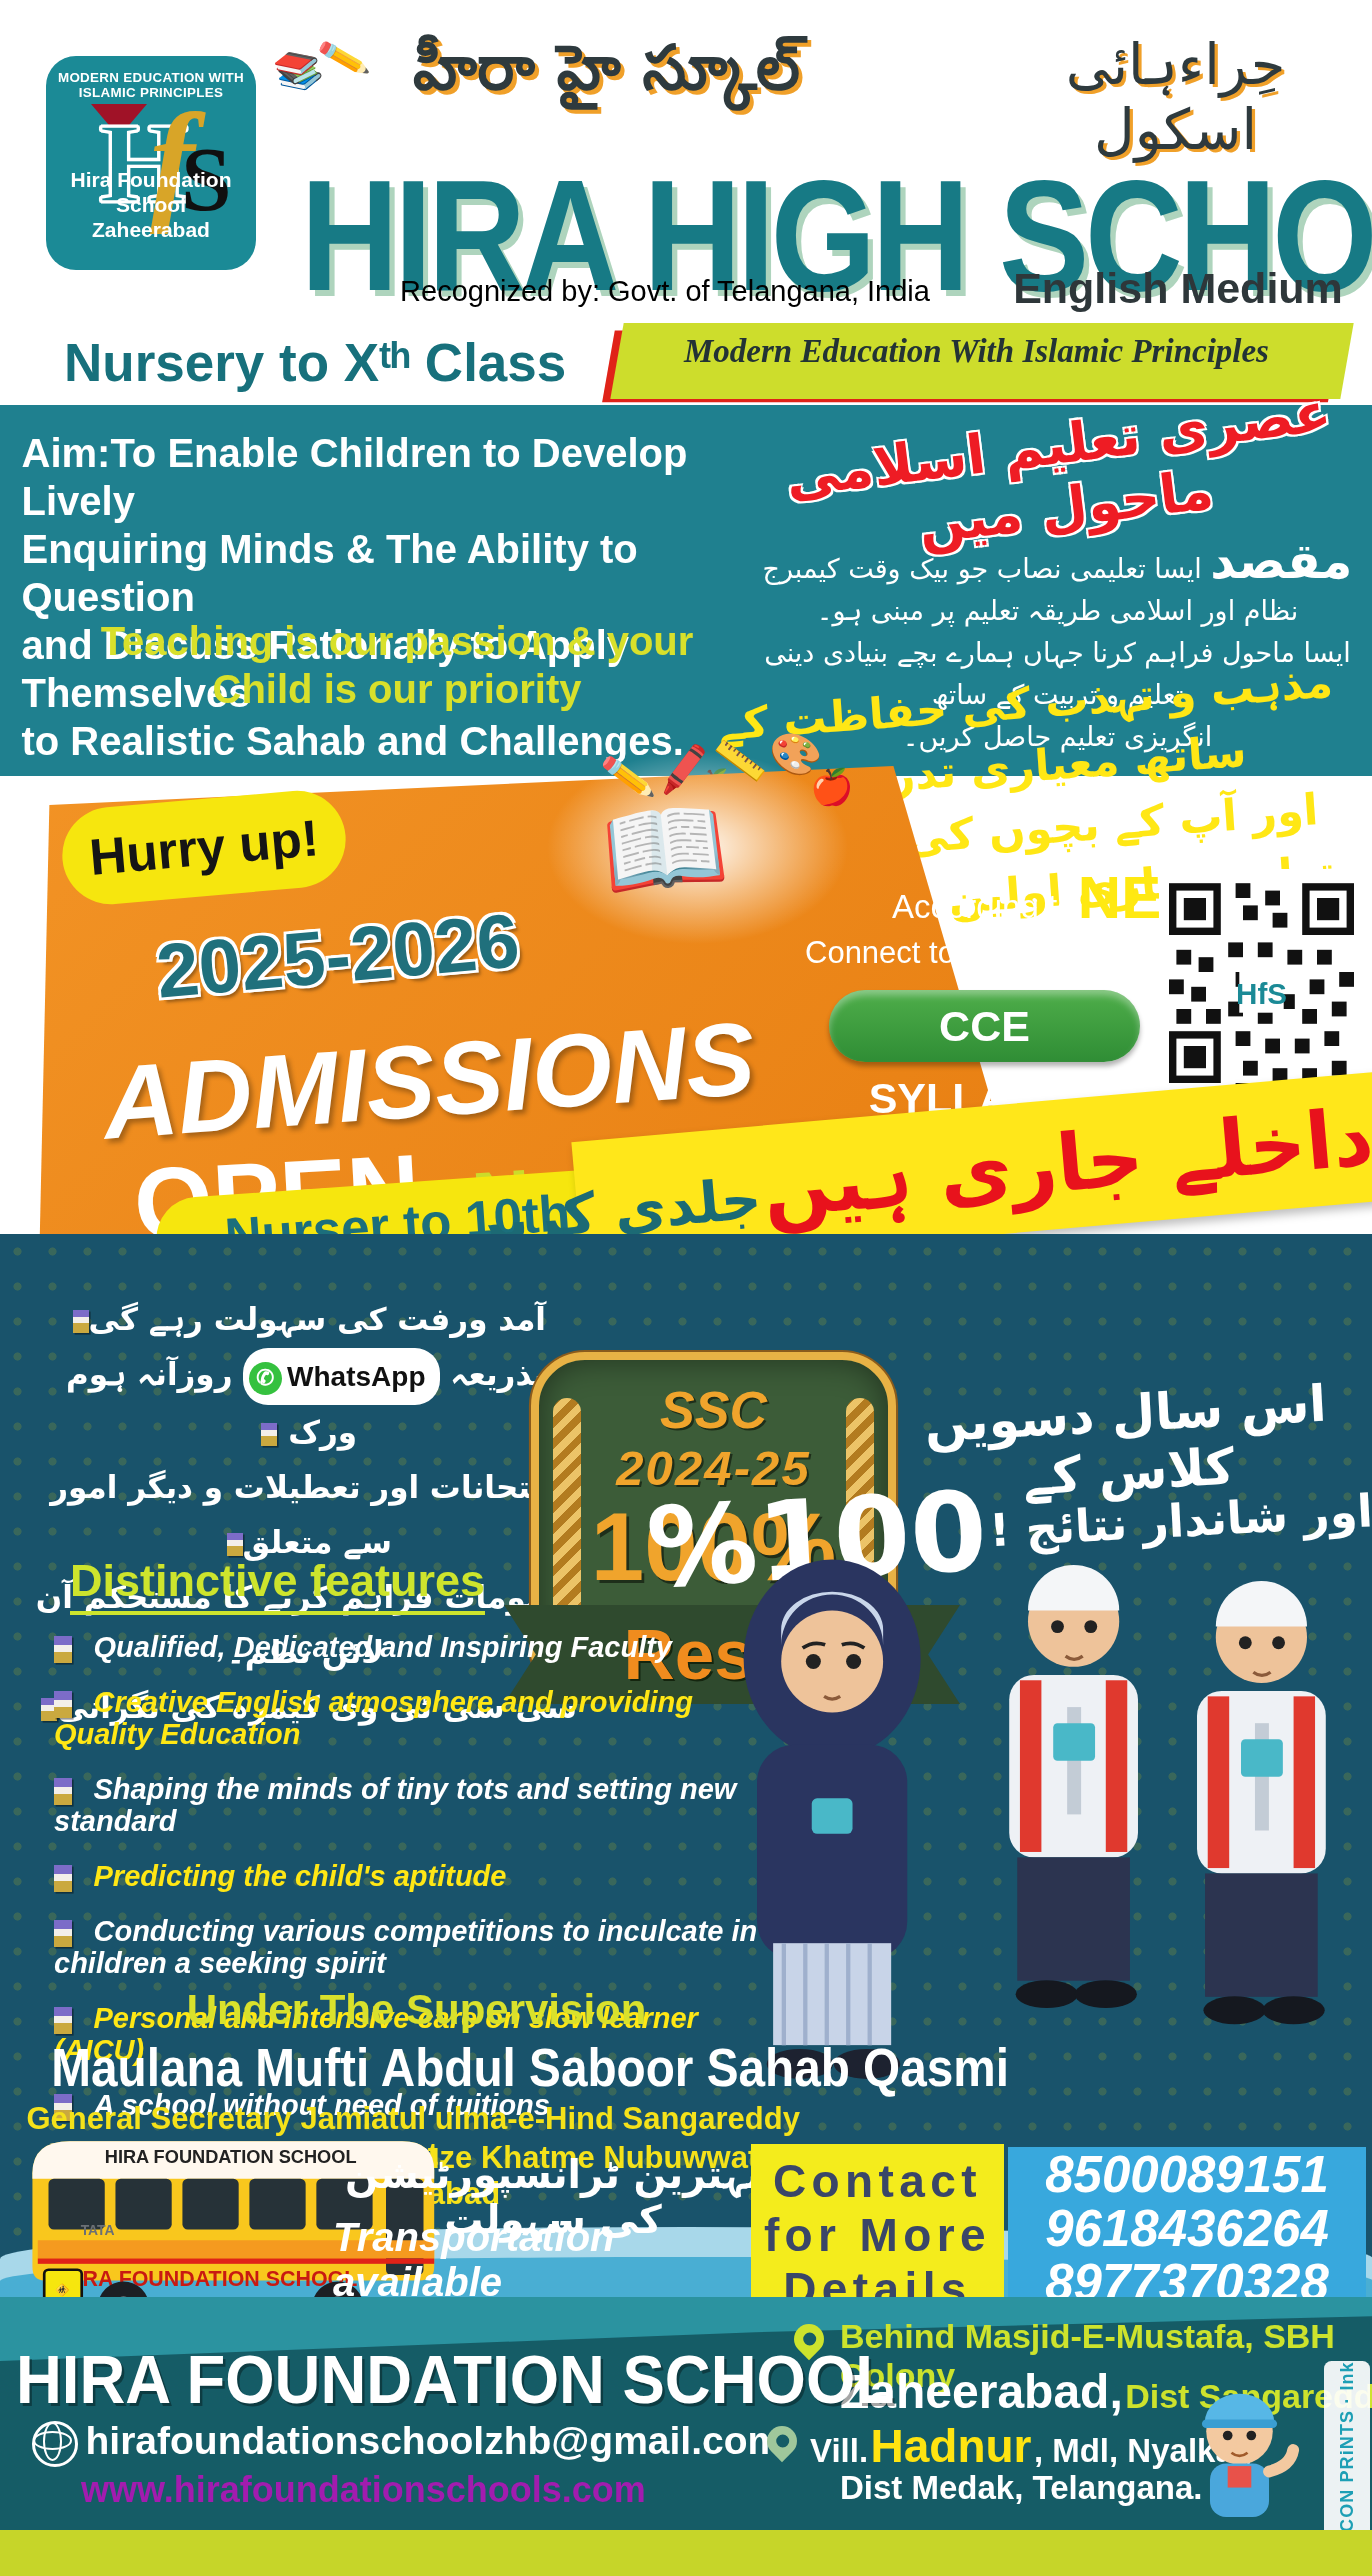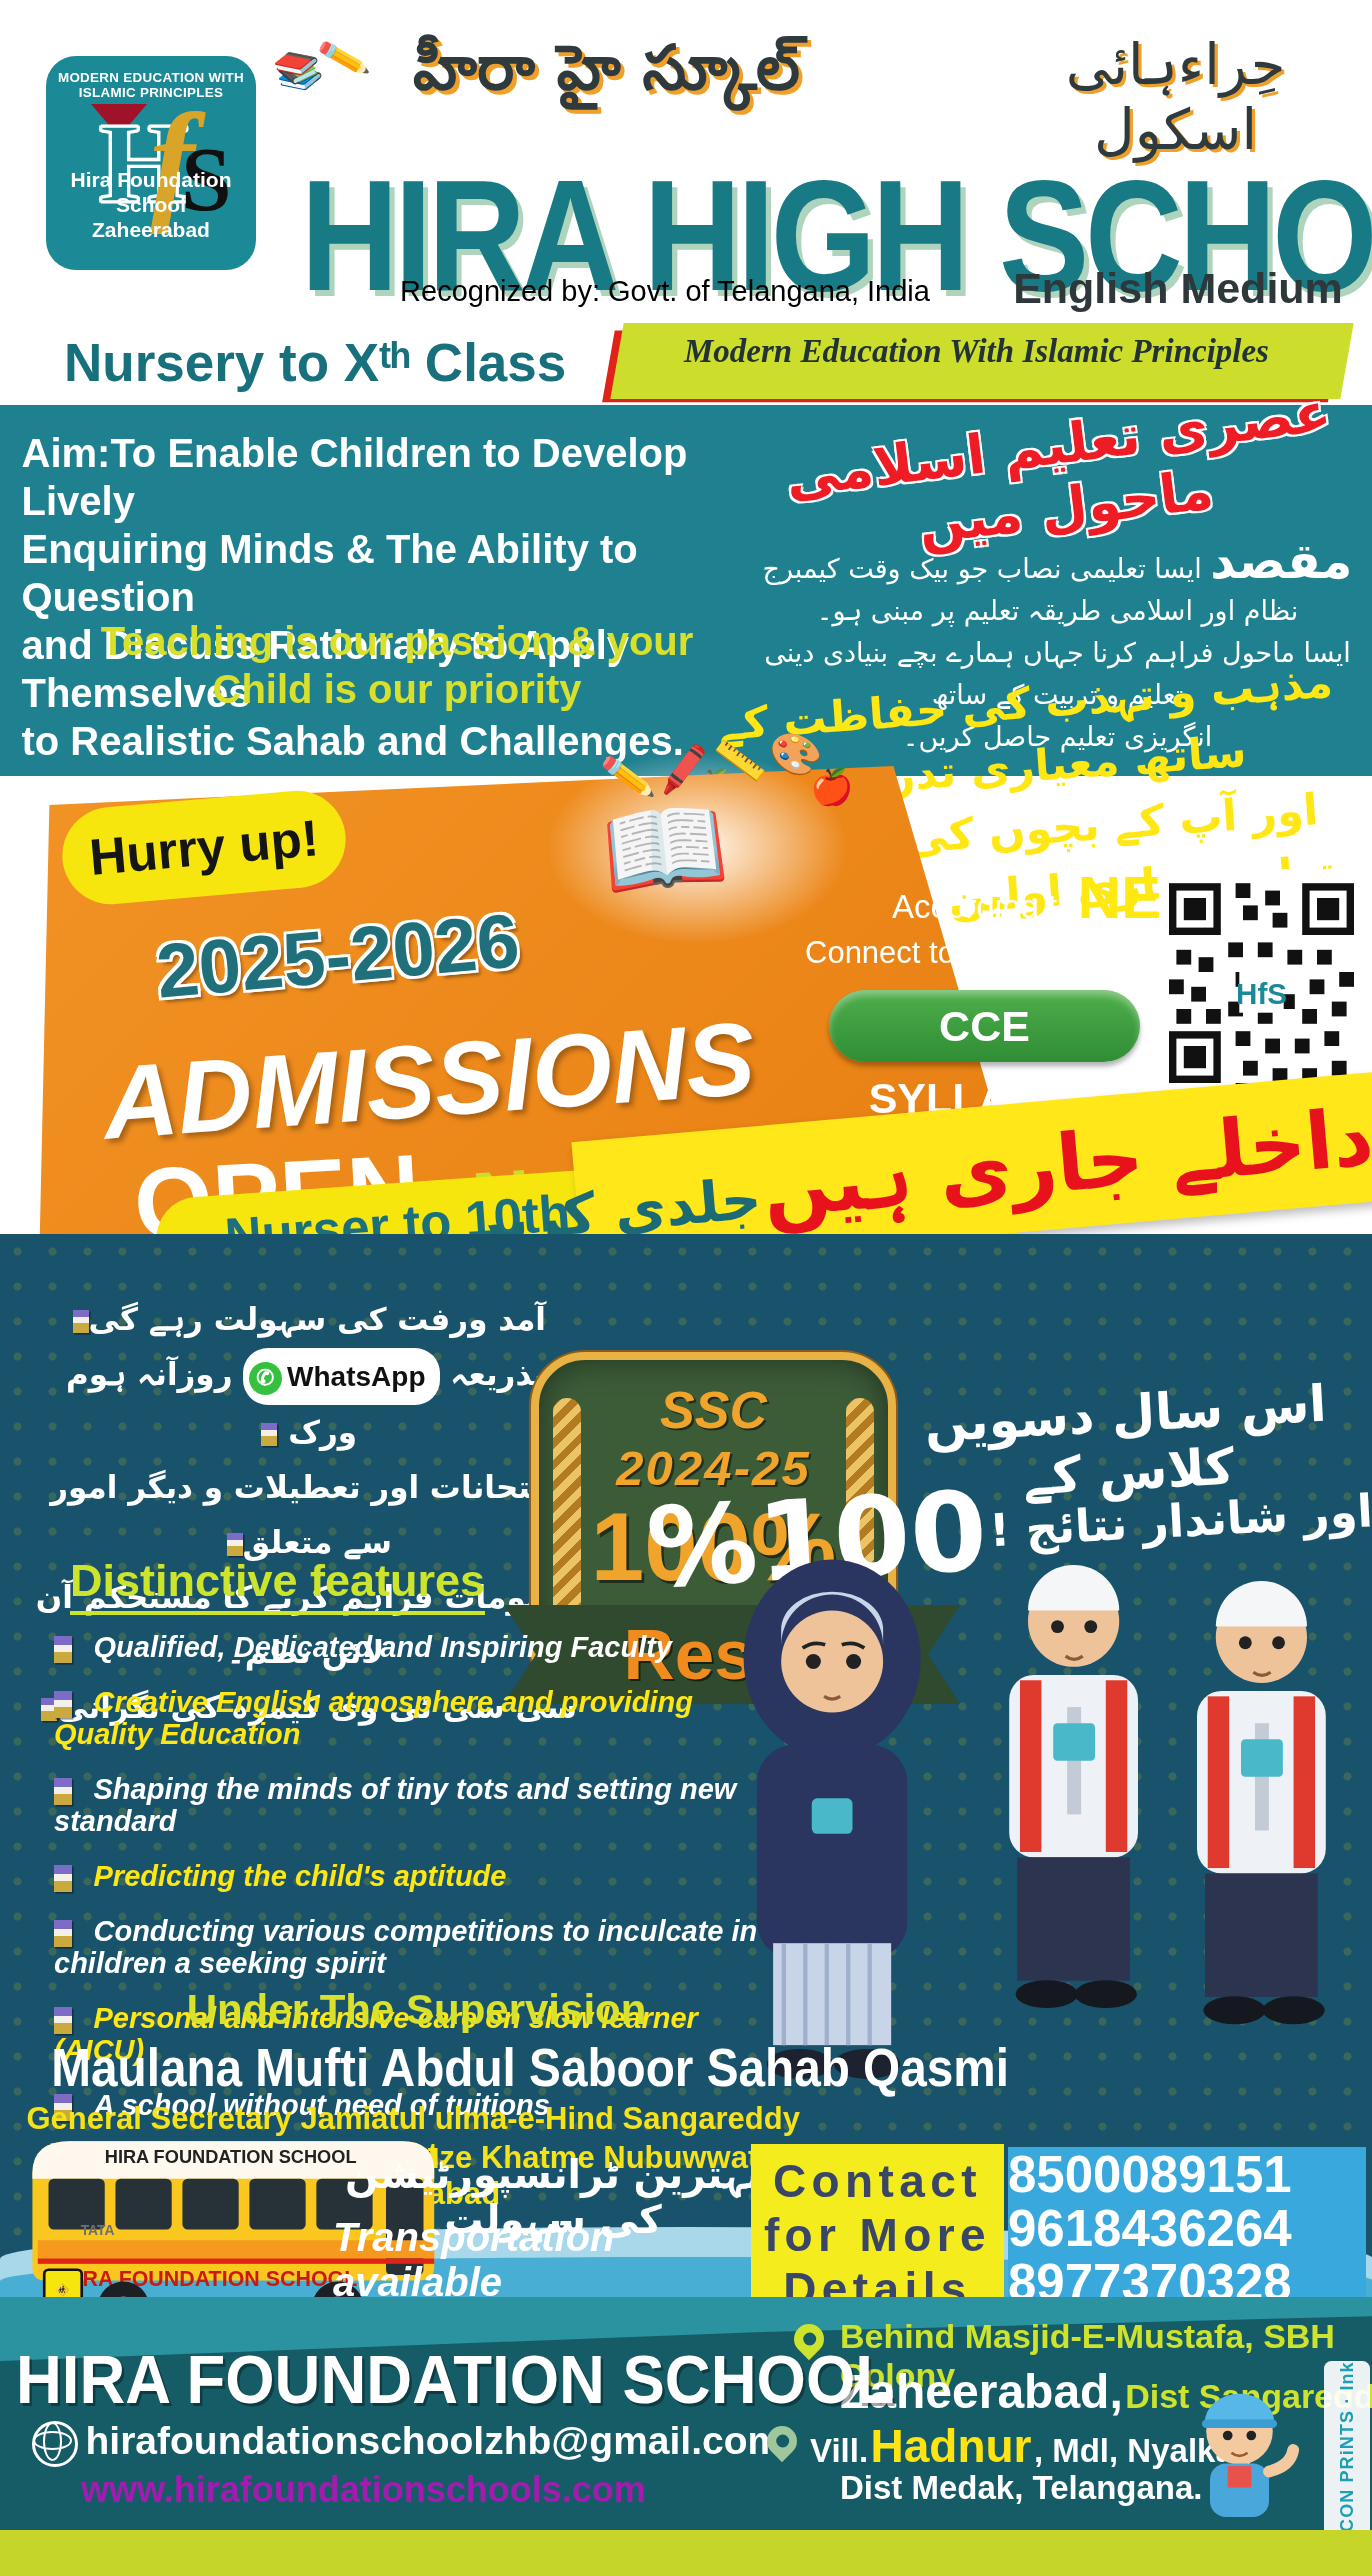--- a/index.html
+++ b/index.html
@@ -82,21 +82,21 @@
   .sup-head{left:81px;top:1986px;width:671px;text-align:center;font-size:42px;font-weight:bold;color:#d9e12c;}
   .sup-name{left:10.7px;top:2037px;width:805px;text-align:center;font-size:53px;font-weight:bold;color:#fff;white-space:nowrap;transform:scaleX(.9);}
   .sup-l1{left:10.7px;top:2101px;width:805px;text-align:center;font-size:31px;font-weight:bold;color:#f5e21a;}
   .sup-l2{left:10.7px;top:2140px;width:805px;text-align:center;font-size:31px;font-weight:bold;color:#f5e21a;}
   .wave1{left:0;top:2227px;width:1373px;height:70px;background:#a8d8ea;border-radius:100% 100% 0 0/64px 64px 0 0;}
   .wave2{left:0;top:2257px;width:1373px;height:67px;background:#49aed3;border-radius:100% 100% 0 0/48px 48px 0 0;}
   .trans-ur{left:333px;top:2152px;width:440px;text-align:center;color:#fff;font-size:39px;font-weight:bold;}
   .trans-en{left:333px;top:2215px;width:440px;color:#fff;font-size:40px;font-weight:bold;font-style:italic;}
   .contact-y{left:751px;top:2144px;width:253px;height:167px;background:#f4ec1c;text-align:center;}
   .contact-y div{font-size:46px;font-weight:bold;color:#3a4668;letter-spacing:5.4px;line-height:54px;}
-  .contact-b{left:1008px;top:2147px;width:358px;height:162px;background:#38a8dd;padding-top:1.1px;}
+  .contact-b{left:1008px;top:2147px;width:358px;height:162px;background:#38a8dd;text-align:center;padding-top:1.1px;font-style:italic;}
   .contact-b a{display:block;color:#fff;font-size:51px;font-weight:bold;text-decoration:none;line-height:54px;}
   
   .footer{left:0;top:2297px;width:1373px;height:236px;background:#155c66;}
   .foot-wedge{left:0;top:2297px;width:1373px;height:64px;background:#2b93a0;clip-path:polygon(0 0,100% 0,100% 30%,55% 55%,0 100%);}
   .pin{position:absolute;width:30px;height:30px;border-radius:50% 50% 50% 0;transform:rotate(-45deg);}
   .pin:after{content:"";position:absolute;left:8.6px;top:8.6px;width:13px;height:13px;border-radius:50%;background:#155c66;}
   .addr1{left:840px;top:2317px;font-size:34px;font-weight:bold;color:#cde32d;}
   .addr2{left:840px;top:2364px;white-space:nowrap;}
   .addr2 .w{font-size:48px;font-weight:bold;color:#fff;}
   .addr2 .g{font-size:34px;font-weight:bold;color:#cde32d;}

